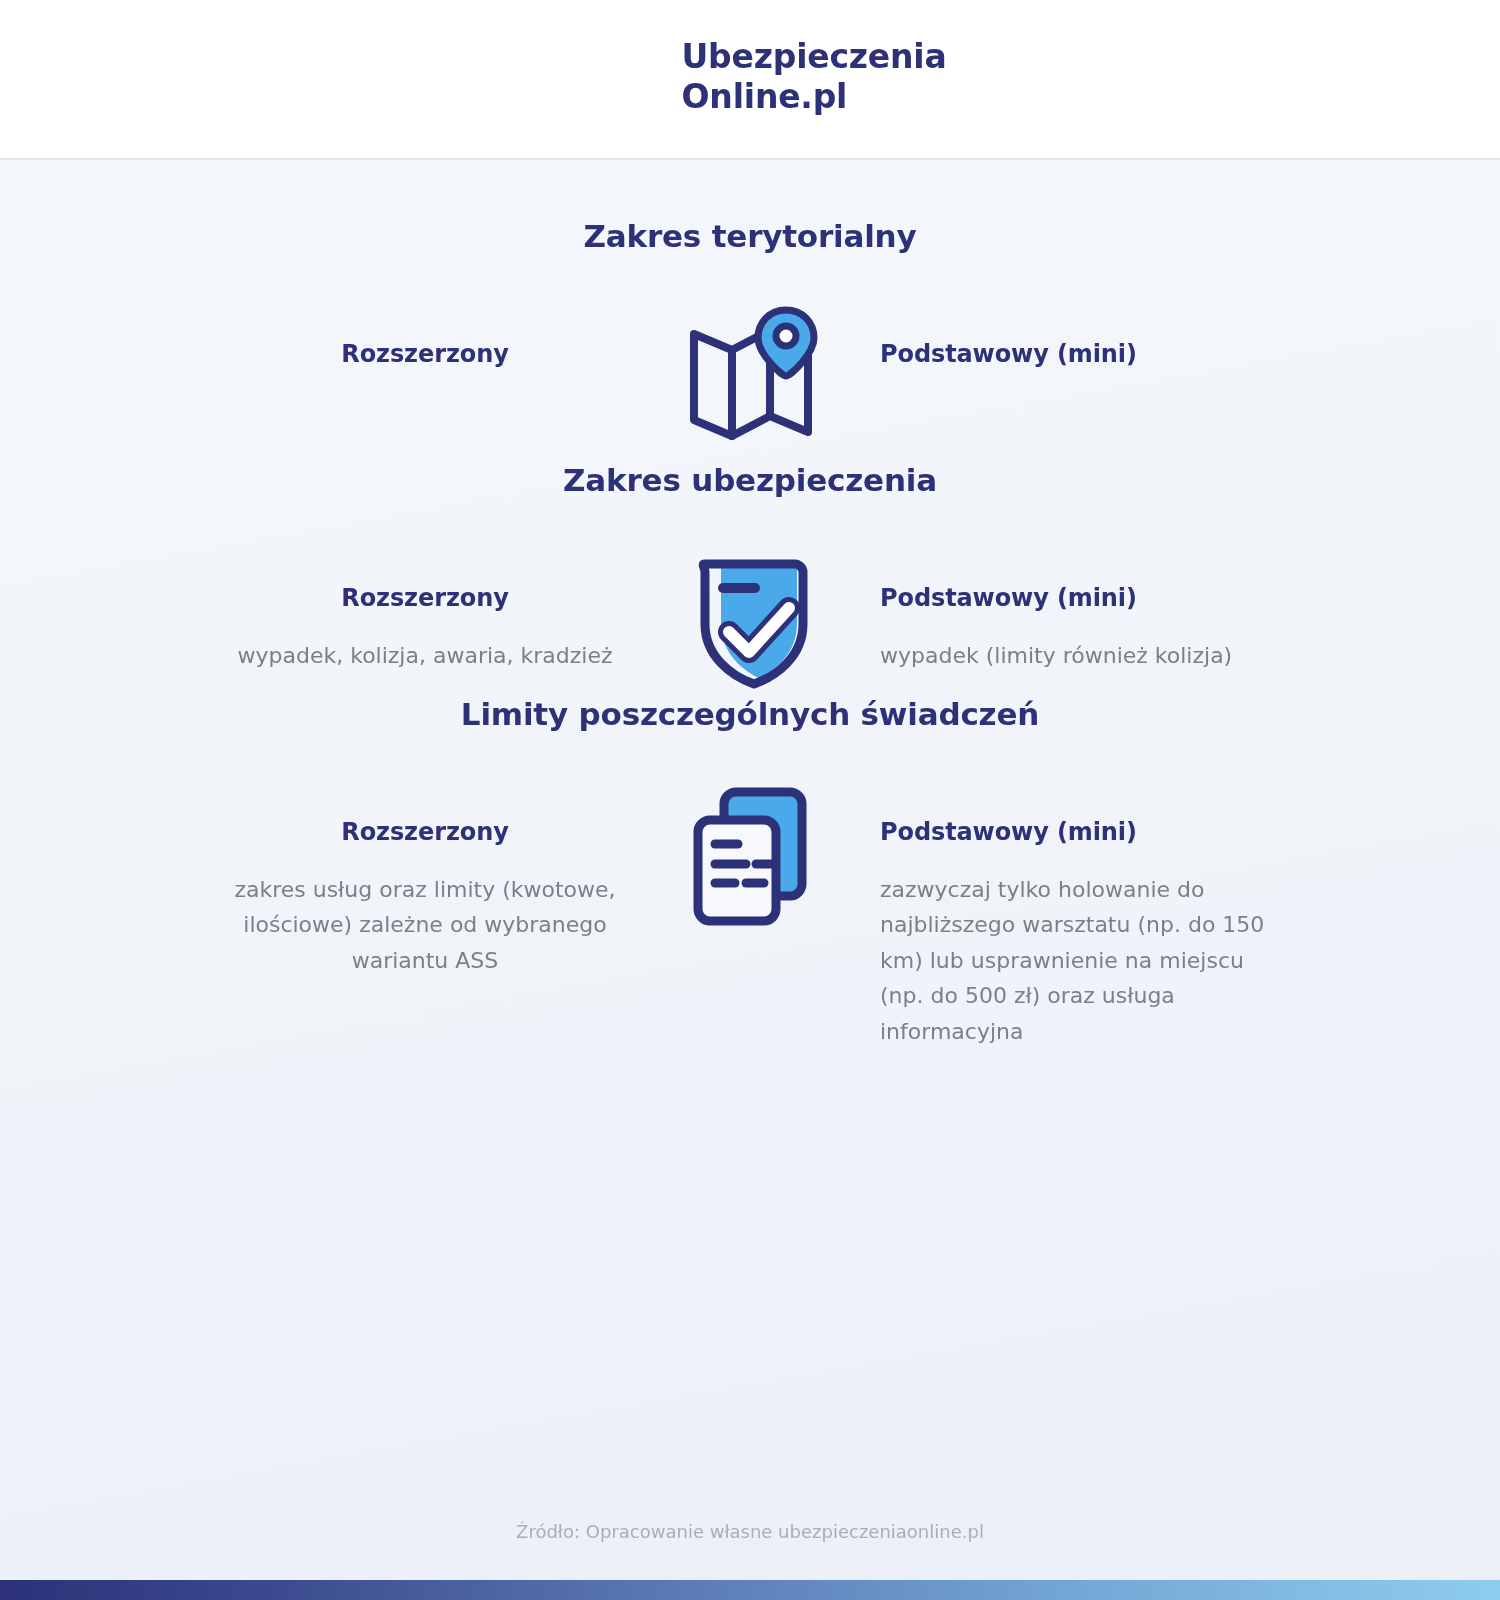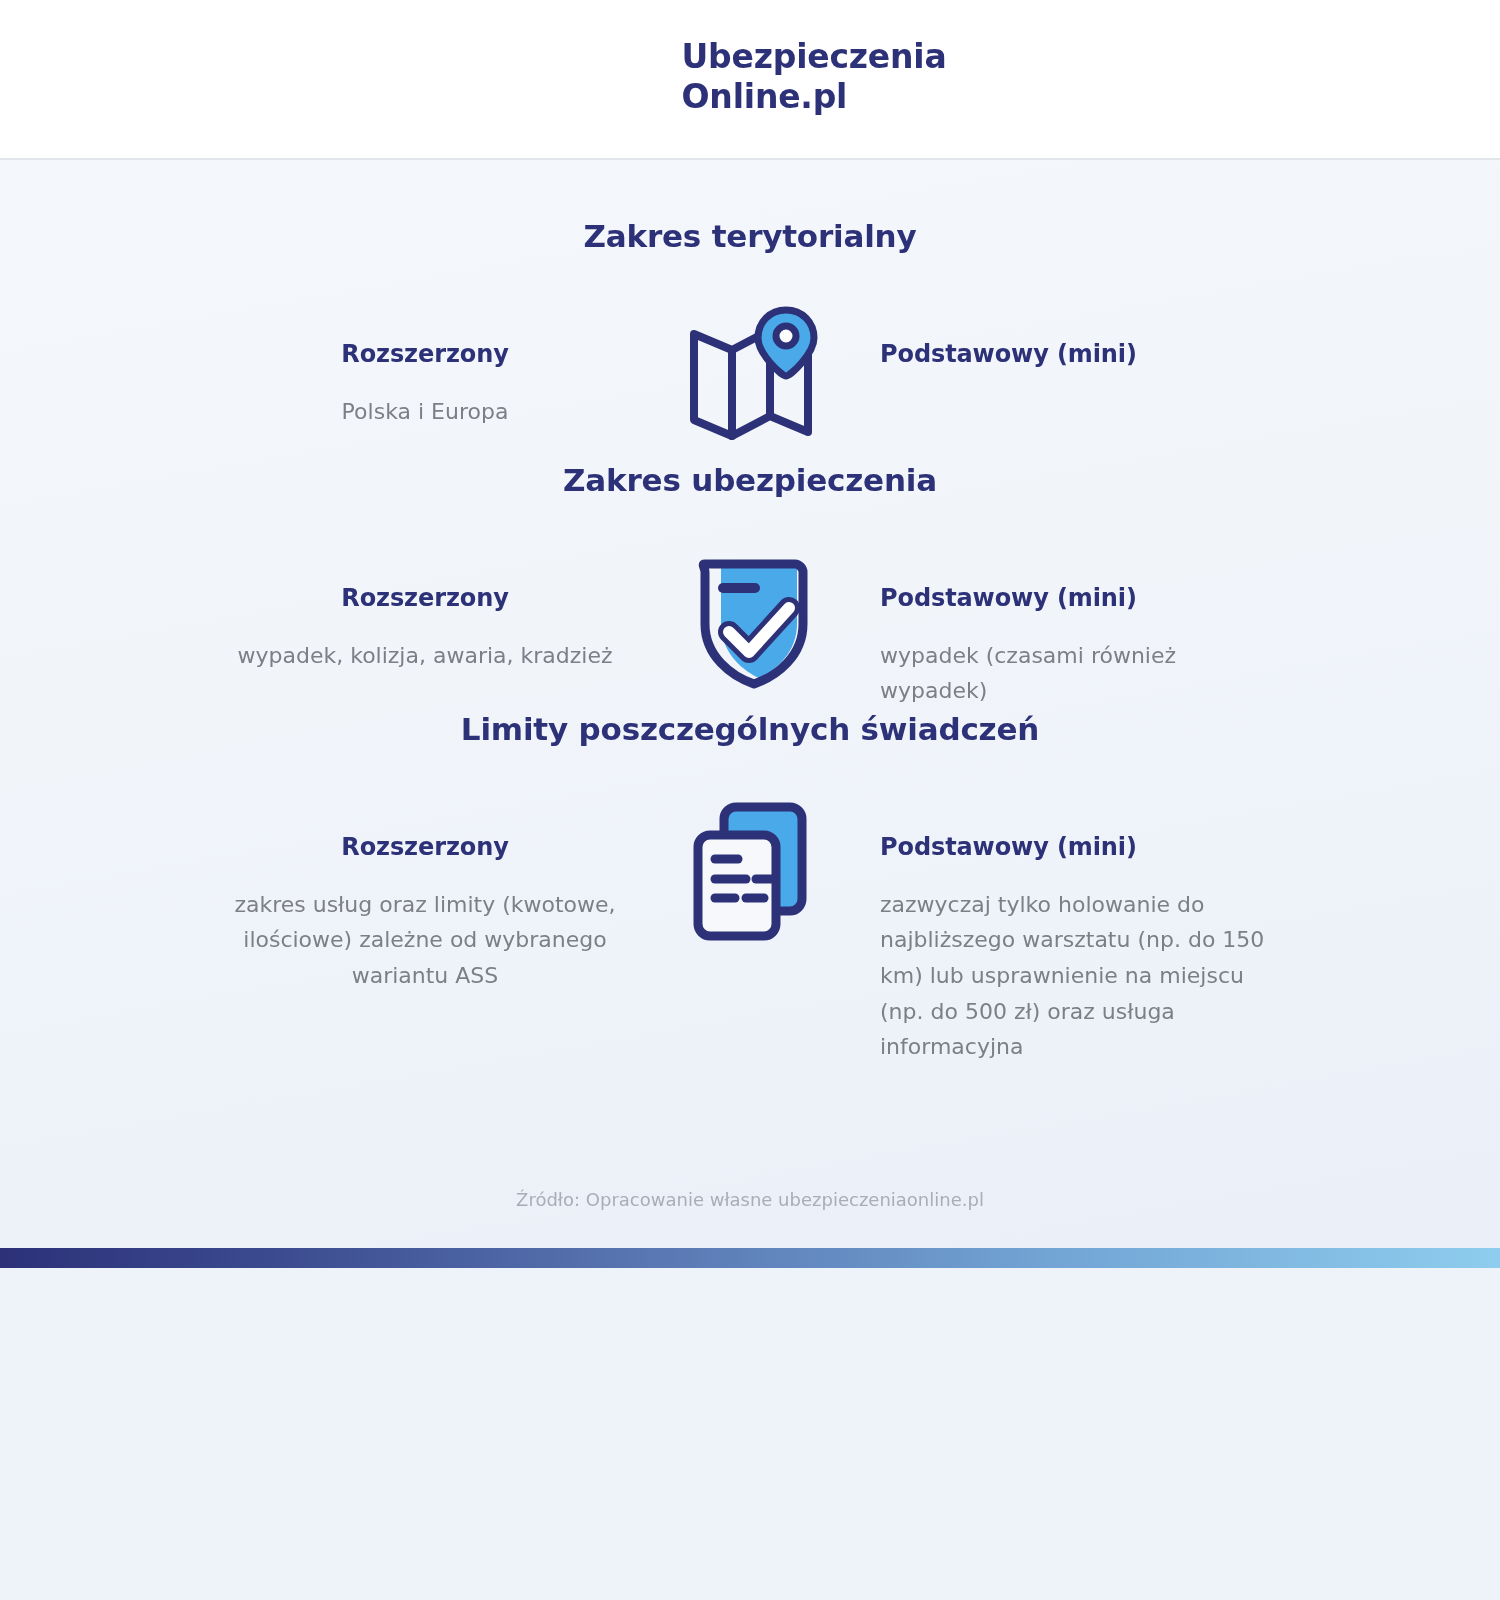--- a/index.html
+++ b/index.html
@@ -11,21 +11,21 @@
 
   body {
     font-family: "DejaVu Sans", "Liberation Sans", sans-serif;
     background: #eef2f9;
     overflow: hidden;
   }
 
   .page {
     position: relative;
     width: 1500px;
-    height: 1268px;
+    height: 1600px;
     background: #ffffff;
     display: flex;
     flex-direction: column;
   }
 
   
   .header {
     background: #ffffff;
     padding-top: 22px;
     padding-bottom: 26px;
@@ -205,21 +205,20 @@
   </div>
 
   <div class="body-area">
 
     <div class="section sec-territory">
       <div class="section-title">Zakres terytorialny</div>
       <div class="section-row">
 
         <div class="col col-left">
           <div class="col-heading">Rozszerzony</div>
-          <div class="col-desc">Polska i Europa</div>
         </div>
 
         <div class="icon-slot">
           <span>
             <svg width="140" height="150" viewBox="0 0 140 150" aria-hidden="true">
               <g fill="none" stroke="#2c3178" stroke-width="8" stroke-linejoin="round" stroke-linecap="round">
                 <path d="M14 28 L52 44 L90 24 L128 40 L128 126 L90 110 L52 130 L14 114 Z"></path>
                 <line x1="52" y1="44" x2="52" y2="130"></line>
                 <line x1="90" y1="24" x2="90" y2="110"></line>
               </g>
@@ -253,21 +252,21 @@
               <path d="M20 14 L110 14 C114 14 118 18 118 22 L118 74 C118 106 92 126 69 134 C46 126 20 106 20 74 L20 22 C20 18 16 14 20 14 Z" fill="none" stroke="#2c3178" stroke-width="9" stroke-linejoin="round"></path>
               <line x1="38" y1="38" x2="70" y2="38" stroke="#2c3178" stroke-width="10" stroke-linecap="round"></line>
               <path d="M44 82 L64 102 L104 58" fill="none" stroke="#2c3178" stroke-width="22" stroke-linecap="round" stroke-linejoin="round"></path>
               <path d="M44 82 L64 102 L104 58" fill="none" stroke="#ffffff" stroke-width="12" stroke-linecap="round" stroke-linejoin="round"></path>
             </svg>
           </span>
         </div>
 
         <div class="col col-right">
           <div class="col-heading">Podstawowy (mini)</div>
-          <div class="col-desc">wypadek (czasami również wypadek)</div>
+          <div class="col-desc">wypadek (limity również kolizja)</div>
         </div>
       </div>
     </div>
 
     <div class="section sec-limits">
       <div class="section-title">Limity poszczególnych świadczeń</div>
       <div class="section-row">
 
         <div class="col col-left">
           <div class="col-heading">Rozszerzony</div>

